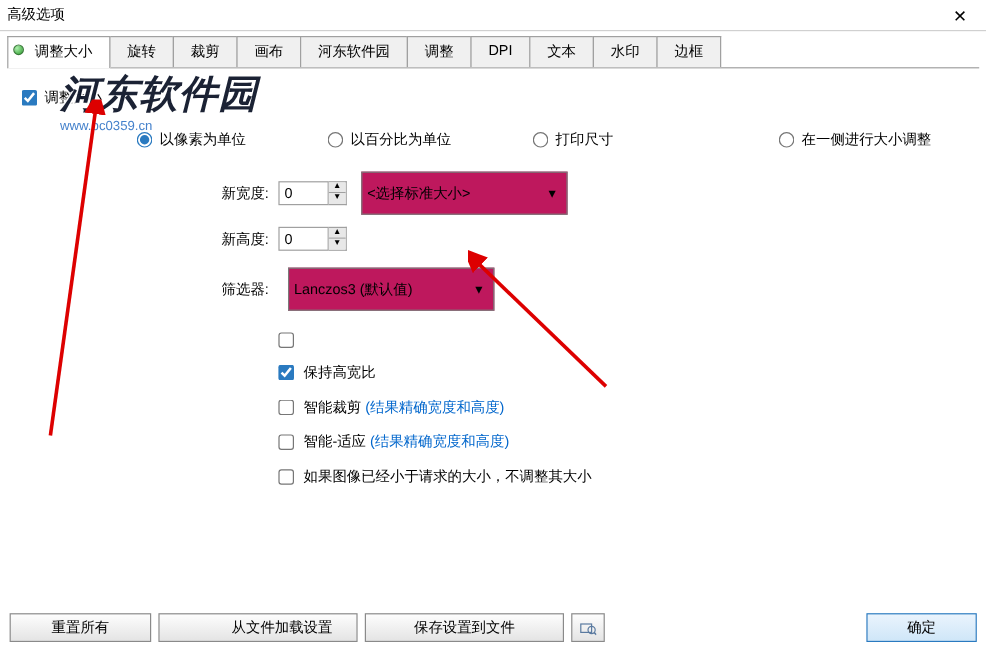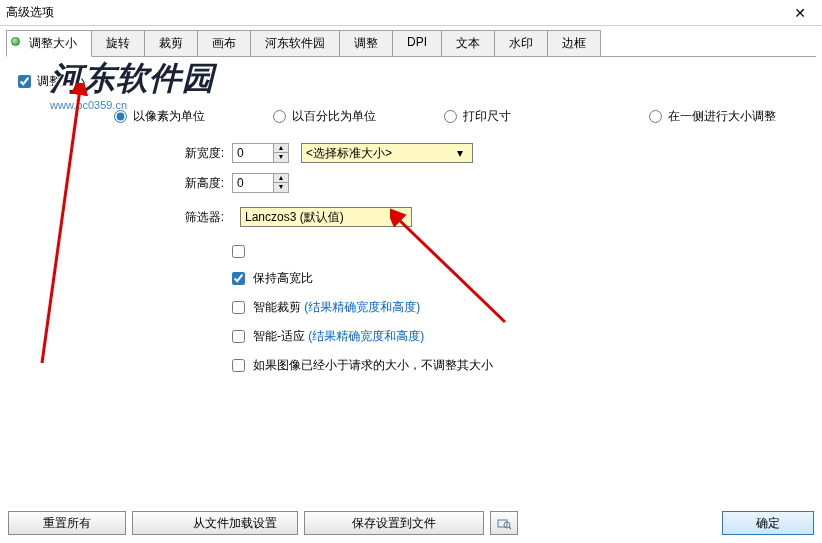--- a/index.html
+++ b/index.html
@@ -28,36 +28,36 @@
 .radio-item input { margin-right: 6px; }
 .radio-item.wide { margin-right: 0; margin-left: 70px; }
 
 .field-row { display: flex; align-items: center; margin-left: 150px; margin-bottom: 10px; }
 .field-label { width: 56px; text-align: right; margin-right: 8px; }
 .spin { display: flex; align-items: center; }
 .spin input { width: 42px; height: 20px; border: 1px solid #a0a0a0; padding: 0 4px; }
 .spin-btns { display: flex; flex-direction: column; border: 1px solid #a0a0a0; border-left: none; }
 .spin-btn { width: 14px; height: 9px; background: #e8e8e8; font-size: 7px; line-height: 7px; text-align: center; border-bottom: 1px solid #a0a0a0; }
 .spin-btn:last-child { border-bottom: none; }
-.dd { height: 20px; border: 1px solid #7a7a7a; background: #fef9c3; display: flex; align-items: center; padding: 0 4px; position: relative; margin-left: 12px; }
+.dd { height: 36px; border: 1px solid #7a7a7a; background: #be185d; display: flex; align-items: center; padding: 0 4px; position: relative; margin-left: 12px; }
 .dd .dd-text { flex: 1; }
 .dd .dd-arrow { width: 16px; text-align: center; }
 .dd.std { width: 172px; }
 .dd.filter { width: 172px; margin-left: 8px; }
 
 .chk-list { margin-left: 214px; margin-top: 18px; }
 .chk-list .chk-item { display: flex; align-items: center; margin-bottom: 12px; }
 .chk-list .chk-item input { margin-right: 8px; }
 .chk-list .paren { color: #0066cc; }
 
 .footer { position: absolute; bottom: 8px; left: 8px; right: 8px; display: flex; align-items: center; gap: 6px; }
 .btn { height: 24px; border: 1px solid #8a8a8a; background: linear-gradient(#fdfdfd, #e4e4e4); display: flex; align-items: center; justify-content: center; cursor: default; }
 .btn-reset { width: 118px; }
 .btn-load { width: 166px; padding-left: 40px; }
-.btn-save { width: 180px; }
+.btn-save { width: 166px; }
 .btn-icon { width: 28px; }
 .btn-ok { width: 92px; border: 1px solid #2a7ac0; background: linear-gradient(#eaf4fd, #cfe6f8); }
 .btn-cancel { width: 92px; }
 .footer-spacer { flex: 1; }
 
 .arrow-svg { position: absolute; pointer-events: none; }
 
 input[type="checkbox"], input[type="radio"] { width: 13px; height: 13px; }
 input[type="checkbox"] { accent-color: #2a7ac0; }
 input[type="radio"] { accent-color: #2a7ac0; }

